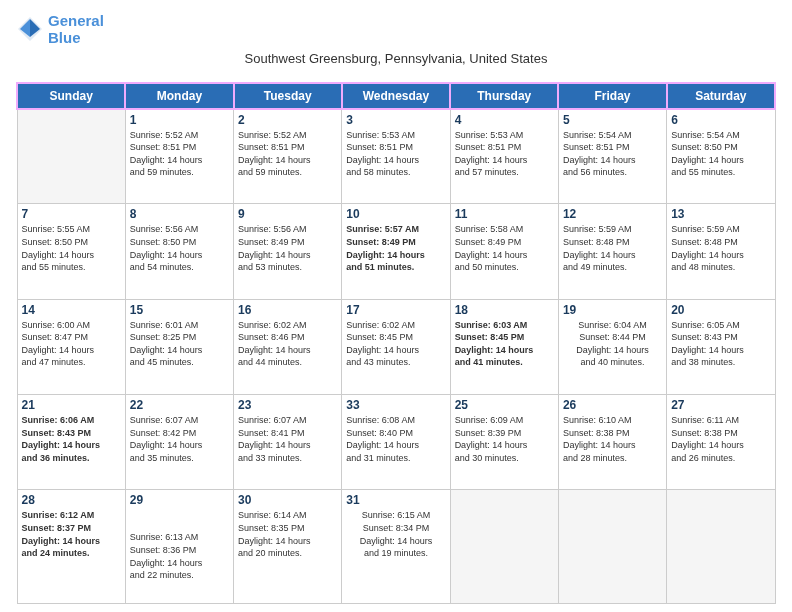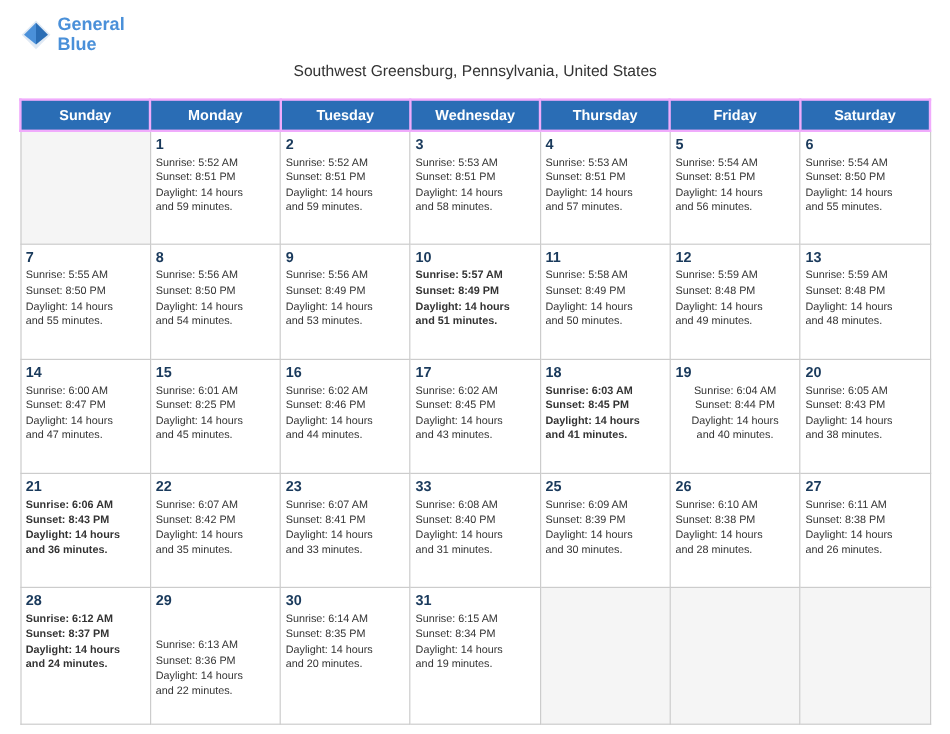--- a/index.html
+++ b/index.html
@@ -348,21 +348,21 @@
           </td>
           <td>
             <span class="day-number">30</span>
             <div class="day-info" style="white-space: pre-line;">Sunrise: 6:14 AM
 Sunset: 8:35 PM
 Daylight: 14 hours
 and 20 minutes.</div>
           </td>
           <td>
             <span class="day-number">31</span>
-            <div class="day-info" style="white-space: pre-line;">Sunrise: 6:15 AM
+            <div class="day-info" style="white-space: pre-line; text-align: center;">Sunrise: 6:15 AM
 Sunset: 8:34 PM
 Daylight: 14 hours
 and 19 minutes.</div>
           </td>
           <td class="empty"></td>
           <td class="empty"></td>
           <td class="empty"></td>
         </tr>
       </tbody>
   </table>

